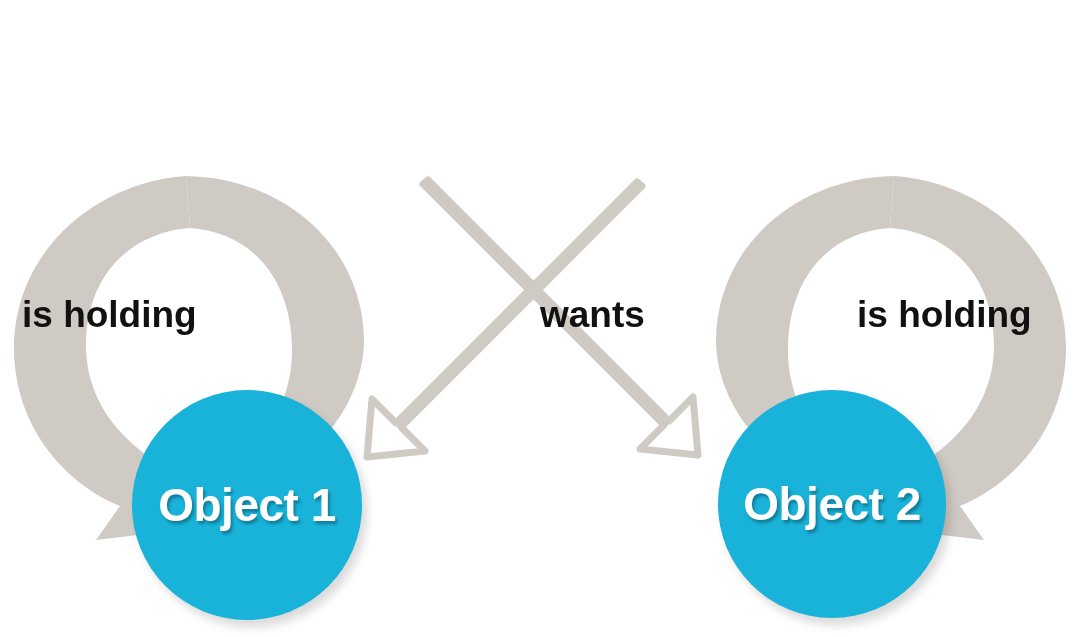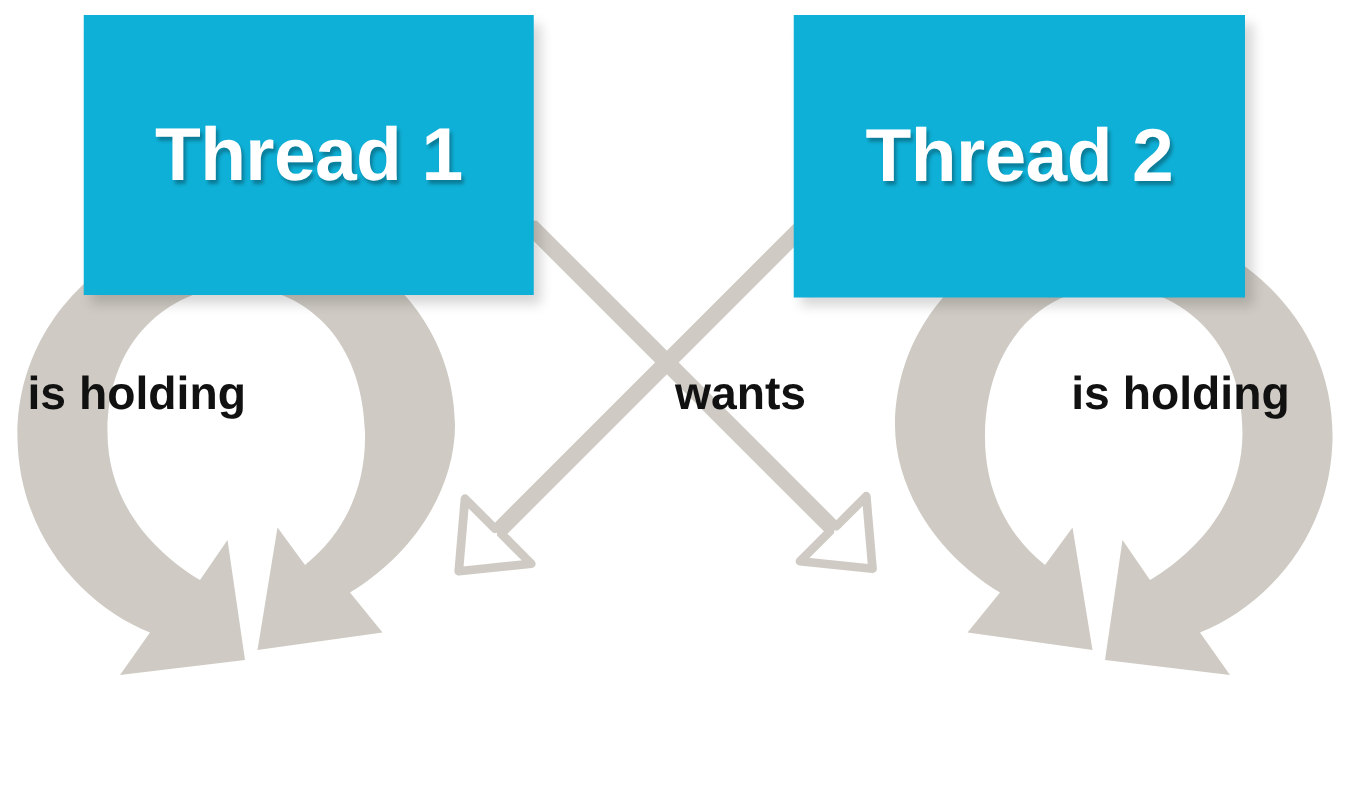--- a/index.html
+++ b/index.html
@@ -155,29 +155,29 @@
                L 372 399
                L 367 457
                L 425 451
                L 401 427
                L 642 186
                Z" fill="#ffffff" stroke="#cfcbc4" stroke-width="7" stroke-linejoin="round" stroke-linecap="round"></path>
     </g>
 
   </svg>
 
-  <div class="thread-box" id="thread-1-box">
-    <span class="thread-label">Thread 1</span>
+
+
+  <div class="object-circle" id="object-1-circle">
+    <span class="object-label">Object 1</span>
   </div>
 
-  <div class="thread-box" id="thread-2-box">
-    <span class="thread-label">Thread 2</span>
+  <div class="object-circle" id="object-2-circle">
+    <span class="object-label">Object 2</span>
   </div>
-
-
 
   <div class="edge-label" id="label-holding-left">is holding</div>
 
   <div class="edge-label" id="label-wants">wants</div>
 
   <div class="edge-label" id="label-holding-right">is holding</div>
 
 </div>
 
 </body></html>

